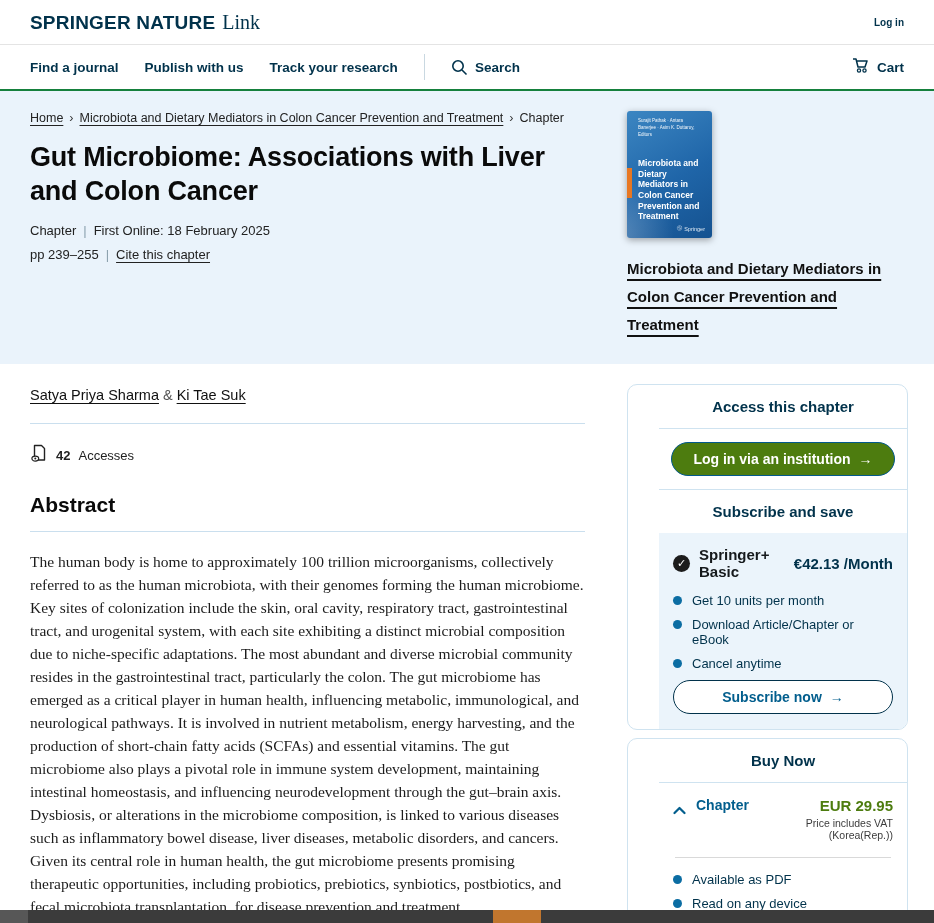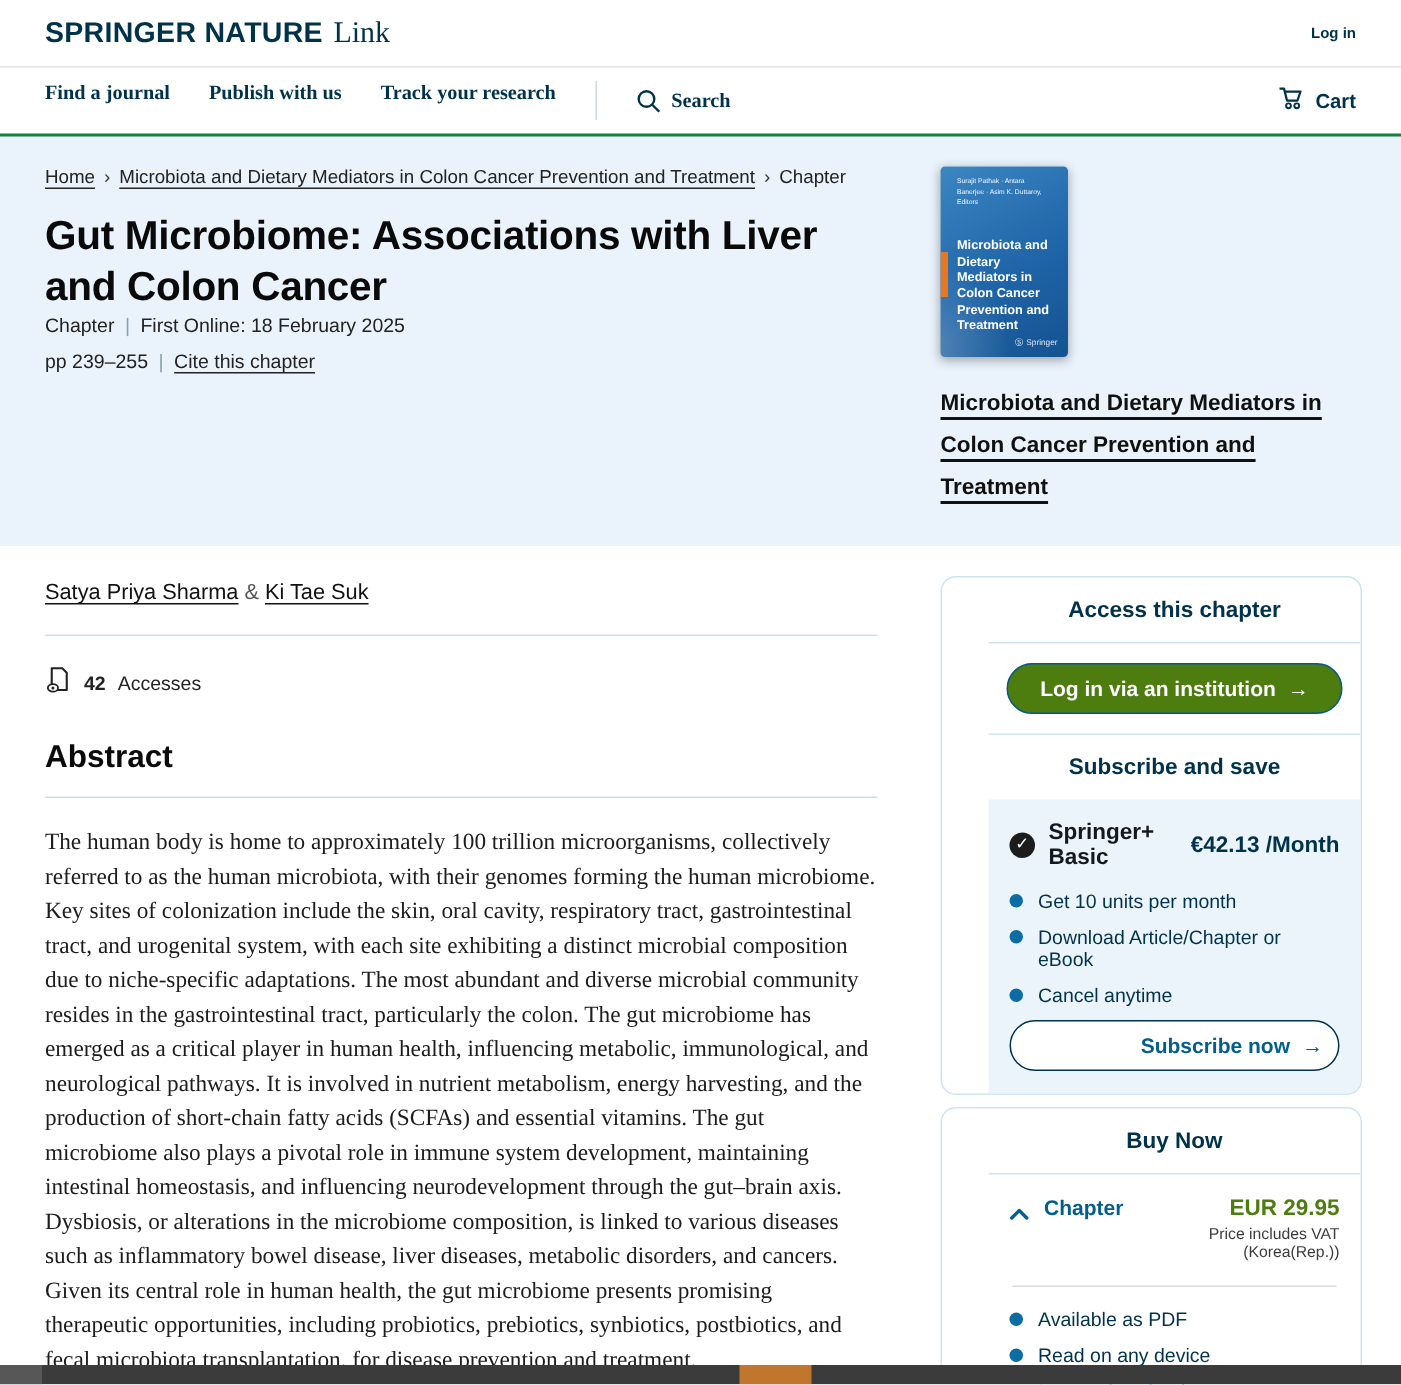--- a/index.html
+++ b/index.html
@@ -9,36 +9,36 @@
 
   
   .topbar { height: 45px; display: flex; align-items: center; justify-content: space-between; padding: 0 30px 0 30px; border-bottom: 1px solid #e4e4e4; }
   .logo { display: flex; align-items: baseline; gap: 7px; cursor: pointer; }
   .logo .sn { font-size: 19px; font-weight: 700; letter-spacing: 0.2px; color: #01324b; }
   .logo .lnk { font-family: "Liberation Serif", serif; font-size: 20px; color: #01324b; }
   .login-link { font-size: 10px; font-weight: 700; color: #01324b; cursor: pointer; }
 
   
   .navbar { height: 44px; display: flex; align-items: center; justify-content: space-between; padding: 0 30px; }
-  .nav-left { display: flex; gap: 26px; font-family: Liberation Serif, serif; }
+  .nav-left { display: flex; align-items: center; gap: 26px; }
   .nav-item { font-size: 13.5px; font-weight: 700; color: #01324b; cursor: pointer; }
   .nav-divider { width: 1px; height: 26px; background: #c9d8e1; }
   .nav-search { display: flex; align-items: center; gap: 7px; cursor: pointer; }
   .nav-search svg { display: block; }
   .nav-cart { display: flex; align-items: center; gap: 7px; cursor: pointer; font-size: 13.5px; font-weight: 700; color: #01324b; }
 
   
   .hero { border-top: 2px solid #15803d; background: #eaf3fb; padding: 20px 26px 26px 30px; }
   .hero-inner { display: flex; gap: 42px; }
   .hero-left { flex: 1; max-width: 580px; }
   .hero-right { width: 281px; flex-shrink: 0; }
   .breadcrumb { font-size: 12.5px; color: #222; margin-bottom: 16px; white-space: nowrap; }
   .breadcrumb a { color: #222; text-decoration: underline; text-underline-offset: 3px; cursor: pointer; }
   .crumb-sep { margin: 0 6px; color: #333; }
-  .page-title { font-size: 27px; line-height: 1.25; font-weight: 700; color: #0a0a0a; letter-spacing: -0.2px; }
+  .page-title { font-size: 27px; line-height: 1.25; font-weight: 700; color: #0a0a0a; letter-spacing: -0.2px; margin-bottom: 14px; }
   .meta-row { font-size: 13px; color: #222; margin-bottom: 9px; }
   .meta-sep { color: #8aa0ad; margin: 0 7px; }
   .cite-link { color: #222; text-decoration: underline; text-underline-offset: 3px; cursor: pointer; }
 
   
   .book-cover { position: relative; width: 85px; height: 127px; border-radius: 3px; cursor: pointer;
     background: linear-gradient(150deg, #3c86c2 0%, #1f65a8 55%, #155290 100%); box-shadow: 0 2px 7px rgba(0,0,0,0.35); overflow: hidden; }
   .book-cover .swoosh { position: absolute; left: -20px; top: 28px; width: 130px; height: 120px;
     background: radial-gradient(ellipse 90px 100px at 10% 80%, rgba(255,255,255,0.25) 0%, rgba(255,255,255,0) 60%); }
   .cover-editors { position: absolute; top: 7px; left: 11px; width: 60px; font-size: 4.5px; line-height: 1.5; color: #ffffff; opacity: 0.95; }
@@ -73,21 +73,21 @@
   .btn-filled { background: #4d7c0f; border: 1.5px solid #02598c; color: #ffffff; }
   .btn-outline { background: #ffffff; border: 1.5px solid #01324b; color: #025e8d; }
   .plan { background: #ebf4fb; padding: 13px 14px 15px 14px; }
   .plan-head { display: flex; align-items: center; gap: 9px; margin-bottom: 13px; }
   .check-icon { width: 17px; height: 17px; border-radius: 50%; background: #1c1c1c; color: #fff; font-size: 11px; line-height: 17px; text-align: center; flex-shrink: 0; }
   .plan-name { font-size: 15px; font-weight: 700; color: #15191c; flex: 1; }
   .plan-price { font-size: 15px; font-weight: 700; color: #01324b; white-space: nowrap; }
   .features { list-style: none; }
   .features li { display: flex; align-items: flex-start; gap: 10px; font-size: 13px; color: #01324b; margin-bottom: 9px; }
   .dot { width: 9px; height: 9px; border-radius: 50%; background: #0b6da3; margin-top: 3px; flex-shrink: 0; }
-  .plan .btn { margin-top: 8px; justify-content: flex-end; }
+  .plan .btn { margin-top: 8px; }
   .buy-body { padding: 14px 14px 16px 14px; }
   .buy-row { display: flex; align-items: flex-start; gap: 10px; cursor: pointer; }
   .chev { margin-top: 4px; flex-shrink: 0; }
   .buy-item { font-size: 14px; font-weight: 700; color: #025e8d; flex: 1; }
   .buy-price-block { text-align: right; }
   .buy-price { font-size: 15px; font-weight: 700; color: #4d7c0f; }
   .buy-vat { font-size: 10.5px; color: #3c3c3c; margin-top: 3px; }
   .buy-sep { border: none; border-top: 1px solid #d9d9d9; margin: 16px 2px 14px 2px; }
 
   

